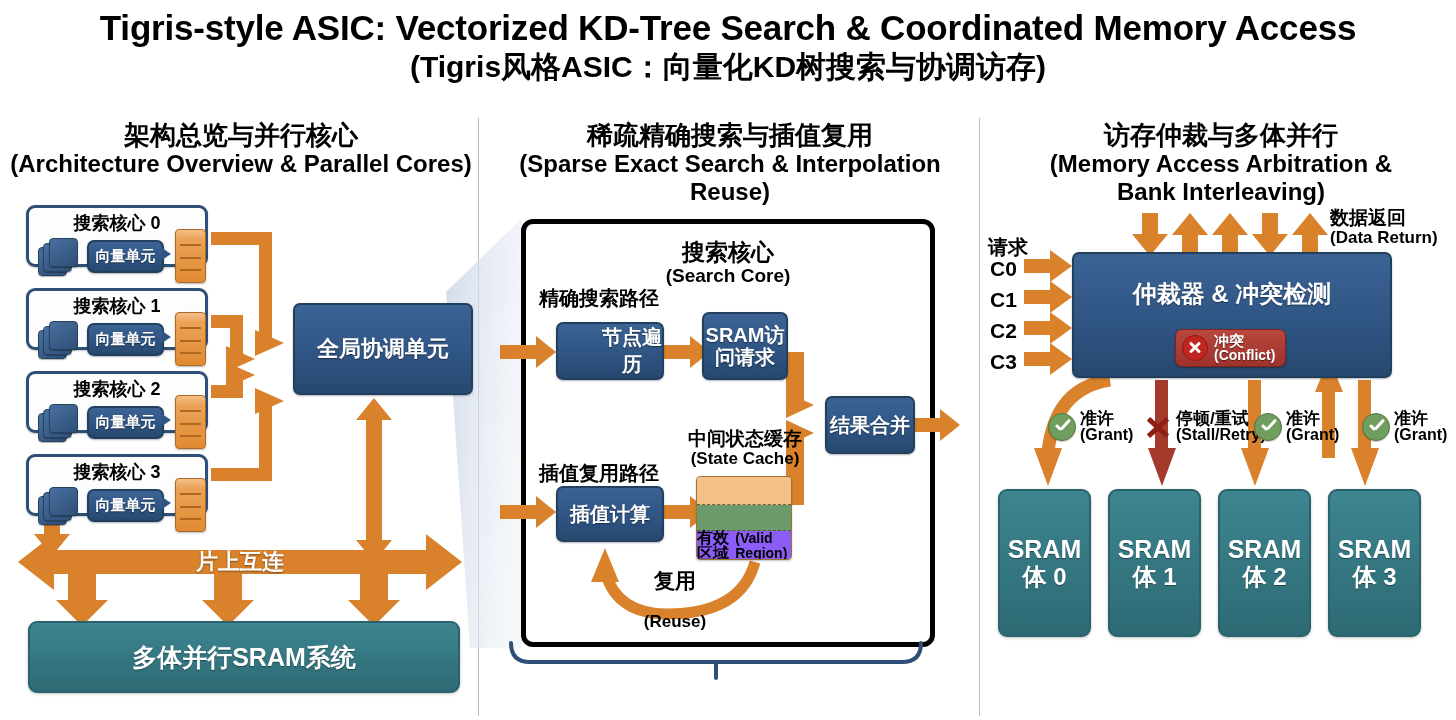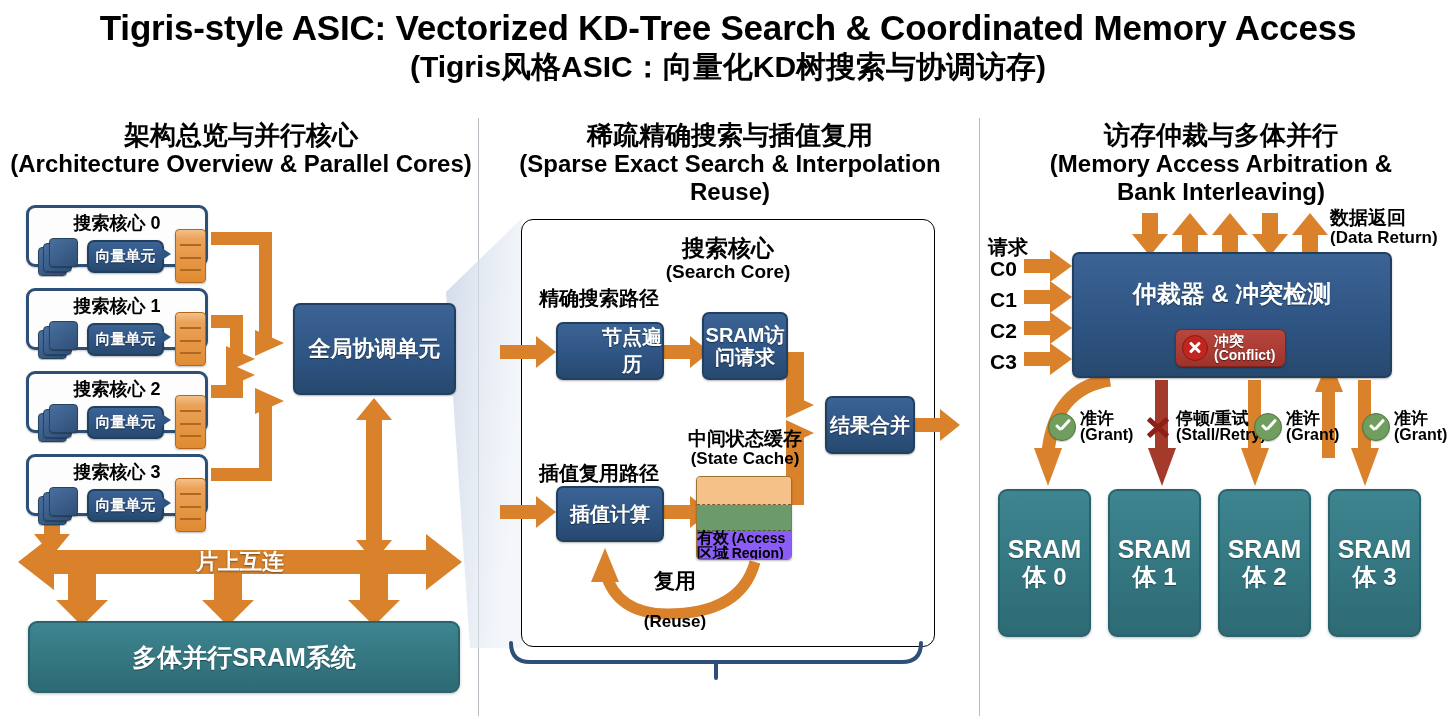--- a/index.html
+++ b/index.html
@@ -68,21 +68,21 @@
   .memstack i{position:absolute;left:4px;right:4px;height:1.5px;background:#b06820;display:block;}
 
   
   svg.ov{position:absolute;left:0;top:0;width:1456px;height:720px;pointer-events:none;}
 
   
   .icbar{position:absolute;color:#fff;font-size:22px;font-weight:bold;
     text-shadow:0 1px 2px rgba(0,0,0,.45);display:flex;align-items:center;justify-content:center;}
 
   
-  .sc-outer{background:#ffffff;border:1px solid #000000;border-radius:12px;}
+  .sc-outer{background:#ffffff;border:5px solid #000000;border-radius:12px;}
   .sc-head{position:absolute;text-align:center;width:100%;left:0;top:16px;}
   .sc-head .cn{font-size:23px;font-weight:bold;color:#000;line-height:1.1;}
   .sc-head .en{font-size:19px;font-weight:bold;color:#000;line-height:1.15;}
 
   
   .cache{position:absolute;border:1.5px solid #9a7434;border-radius:4px;overflow:hidden;
      box-shadow:0 1px 2px rgba(0,0,0,.25);}
   .cache .b1{height:33%;background:#f5c189;border-bottom:1.5px dashed #6d6237;}
   .cache .b2{height:30%;background:#6d9a6a;border-bottom:1.5px dashed #4a5c3c;}
   .cache .b3{height:37%;background:#8b5cf6;display:flex;flex-direction:row;
@@ -253,21 +253,21 @@
     </div>
     <div class="navyfill vu">向量单元</div>
     <div class="vu-arrow"></div>
     <div class="memstack">
         <i style="top:14px"></i>
         <i style="top:27px"></i>
         <i style="top:39px"></i>
       </div>
   </div>
 
-  <div class="box navyfill" style="left:293px;top:303px;width:163px;height:92px;font-size:22px;">全局协调单元</div>
+  <div class="box navyfill" style="left:293px;top:303px;width:180px;height:92px;font-size:22px;">全局协调单元</div>
 
   <div class="icbar" style="left:54px;top:540px;width:372px;height:44px;">片上互连</div>
 
   <div class="box tealfill" style="left:28px;top:621px;width:432px;height:72px;font-size:25px;">多体并行SRAM系统</div>
 
   <div class="box sc-outer" style="left:521px;top:219px;width:414px;height:428px;">
     <div class="sc-head">
       <div class="cn">搜索核心</div>
       <div class="en">(Search Core)</div>
     </div>
@@ -322,21 +322,21 @@
 
   <div class="lbl" style="left:683px;top:429px;text-align:center;width:124px;">
     <span class="cn">中间状态缓存</span>
     <span class="en">(State Cache)</span>
   </div>
   <div class="cache" style="left:696px;top:476px;width:94px;height:82px;">
     <div class="b1"></div>
     <div class="b2"></div>
     <div class="b3">
       <span class="cn">有效区域</span>
-      <span class="en">(Access Region)</span>
+      <span class="en">(Valid Region)</span>
     </div>
   </div>
 
   <div class="lbl" style="left:640px;top:570px;text-align:center;width:70px;">
     <span class="cn" style="font-size:21px;">复用</span>
     <span class="en" style="font-size:17px;margin-top:20px;">(Reuse)</span>
   </div>
 
   <div class="reqhead" style="left:988px;top:234px;">请求</div>
   <div class="reqlab" style="left:990px;top:257px;">C0</div>

